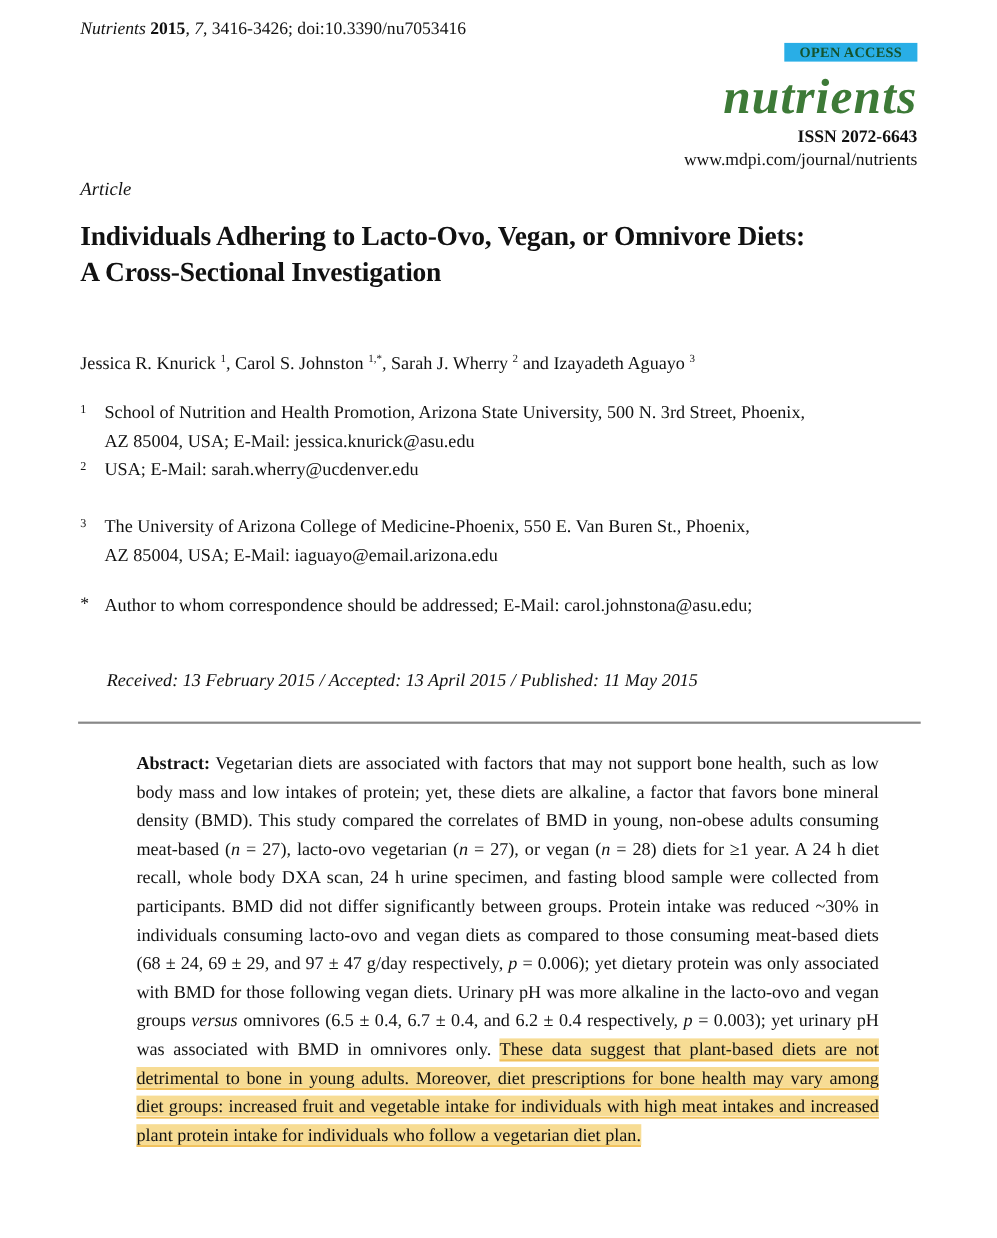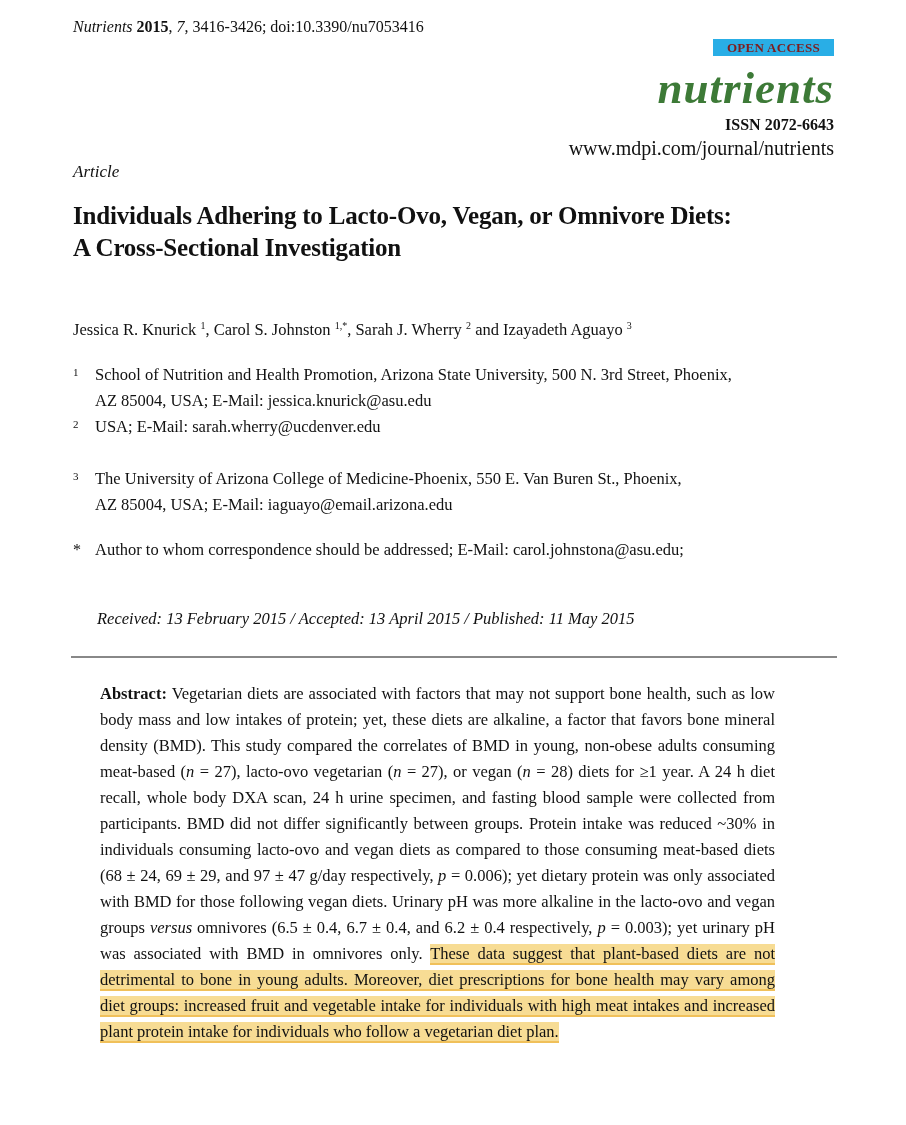--- a/index.html
+++ b/index.html
@@ -8,48 +8,48 @@
       font-family: "Liberation Serif", "DejaVu Serif", serif;
       color: #111111;
     }
     .abs { position: absolute; }
     .citation { left: 73px; top: 18px; font-size: 16px; white-space: nowrap; }
     .citation i { font-style: italic; }
     .citation b { font-weight: bold; }
 
     .oa-badge {
       left: 713px; top: 39px; width: 121px; height: 17px;
-      background: #29aee6; color: #7f1d1d; font-weight: bold;
+      background: #29aee6; color: #14532d; font-weight: bold;
       font-size: 13px; line-height: 17px; text-align: center; letter-spacing: 0.3px;
     }
     .journal-logo {
       right: 72px; top: 60px; font-size: 45px; font-weight: bold; font-style: italic;
       color: #3d7a37; letter-spacing: 1px; line-height: 56px;
     }
     .issn { right: 72px; top: 116px; font-size: 16px; font-weight: bold; }
-    .url { right: 72px; top: 137px; font-size: 20px; }
+    .url { right: 72px; top: 137px; font-size: 16px; }
 
     .article-type { left: 73px; top: 162px; font-size: 17px; font-style: italic; }
     .title {
       left: 73px; top: 200px; width: 770px; font-size: 25px; font-weight: bold;
       line-height: 32px; letter-spacing: -0.2px;
     }
     .authors { left: 73px; top: 320px; font-size: 16.5px; font-weight: normal; white-space: nowrap; }
     .authors sup { font-size: 10px; vertical-align: 6px; line-height: 0; }
 
     .affil { left: 73px; width: 760px; font-size: 16.5px; line-height: 26px; }
     .affil .mark { position: absolute; left: 0; top: -3px; font-size: 11px; }
     .affil .star { position: absolute; left: 0; top: 0; font-size: 16px; }
     .affil .txt { margin-left: 22px; display: block; }
 
     .dates { left: 73px; top: 609px; font-size: 16.5px; font-style: italic; white-space: nowrap; margin-left: 24px; }
     .rule { left: 71px; top: 656px; width: 766px; height: 0; border-top: 2px solid #888888; }
 
     .abstract {
-      left: 100px; top: 681px; width: 675px; font-size: 16.5px; line-height: 26px;
+      left: 124px; top: 681px; width: 675px; font-size: 16.5px; line-height: 26px;
       text-align: justify;
     }
     .abstract b { font-weight: bold; }
     .abstract i { font-style: italic; }
     .hl {
       background: #f7dc94;
       box-shadow: 0 2px 0 #f0c05a;
     }
   </style>
 </head>

